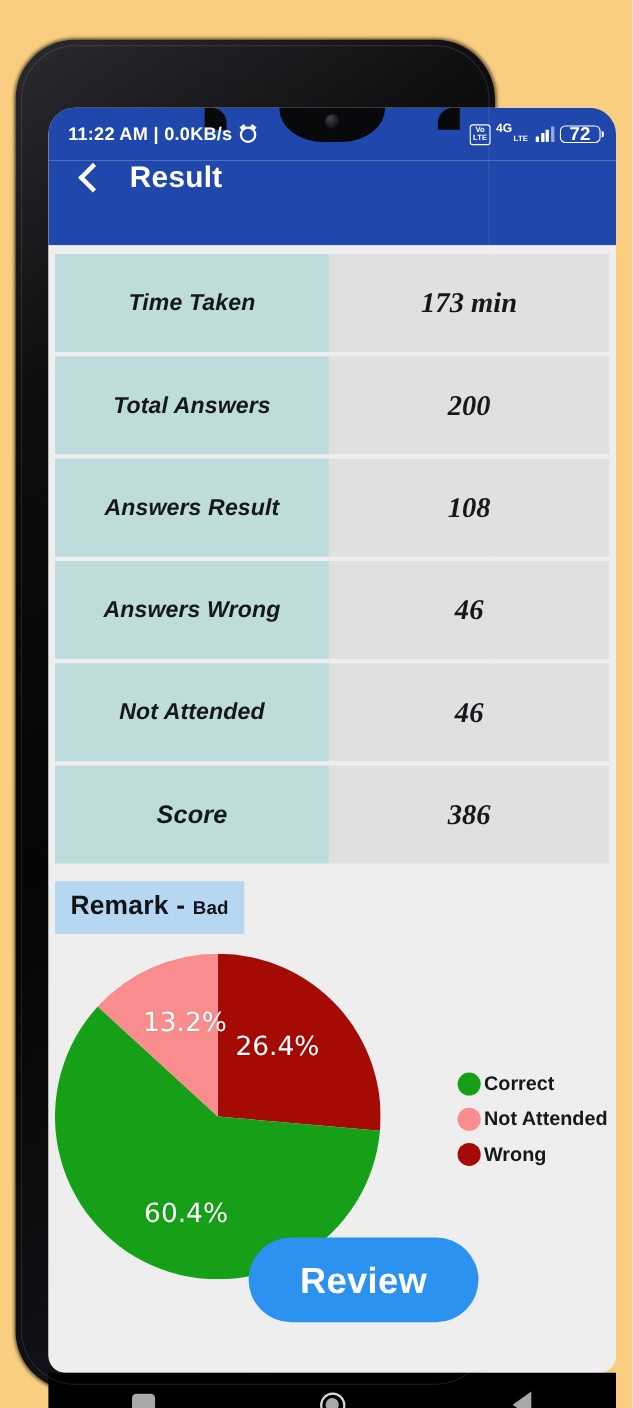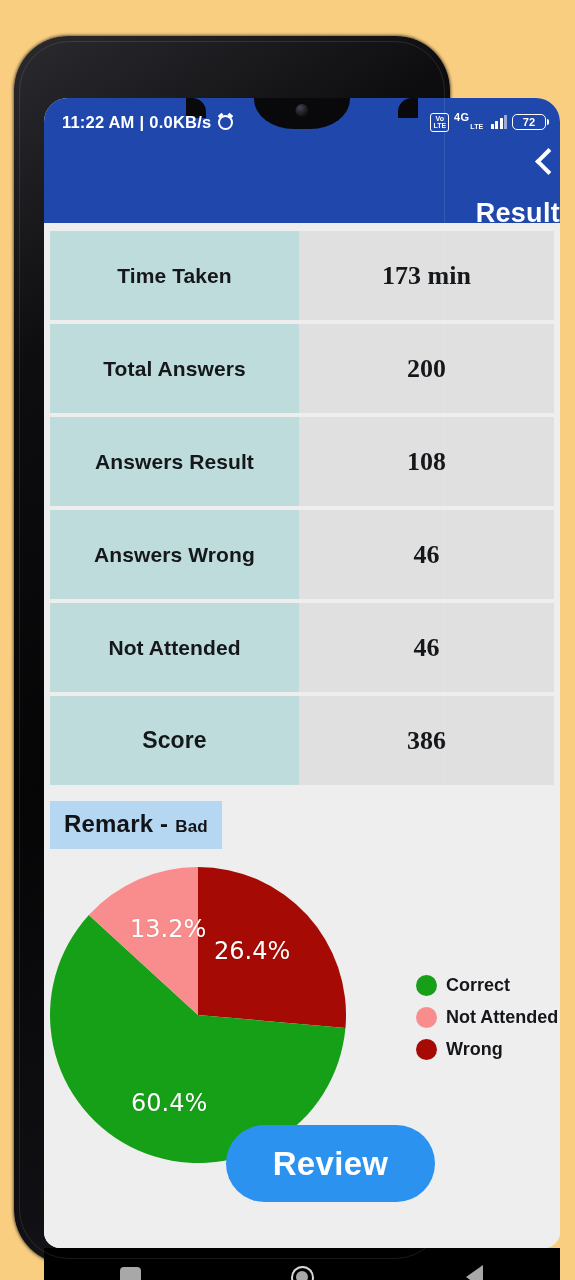--- a/index.html
+++ b/index.html
@@ -103,21 +103,21 @@
   .signal-bars i:nth-child(2) { height: 8px; }
   .signal-bars i:nth-child(3) { height: 11px; }
   .signal-bars i:nth-child(4) { height: 14px; background: rgba(255,255,255,.55); }
 
   .battery {
     border: 1.8px solid #ffffff;
     border-radius: 5px;
     height: 16px;
     min-width: 34px;
     padding: 0 8px;
-    font-size: 11px;
+    font-size: 17px;
     font-weight: bold;
     display: flex;
     align-items: center;
     justify-content: center;
     position: relative;
   }
   .battery::after {
     content: "";
     position: absolute;
     right: -4px; top: 4px;
@@ -149,24 +149,23 @@
   }
   .notch-wing { position:absolute; top:0; width:20px; height:20px; background:#09090b; z-index:2;}
   .notch-wing.l { left: calc(50% - 116px); border-radius: 0 14px 0 0; }
   .notch-wing.r { left: calc(50% + 96px);  border-radius: 14px 0 0 0; }
 
   
   #app-bar {
     height: 77px;
     background: #1f47ac;
     display: flex;
-    align-items: flex-end;
+    align-items: flex-start;
     padding-left: 22px;
     gap: 22px;
-    flex-direction: column;
   }
   #back-button {
     width: 30px; height: 30px;
     position: relative;
     cursor: pointer;
     flex: none;
   }
   #back-button::before {
     content: "";
     position: absolute;
@@ -189,20 +188,21 @@
     height: calc(100% - 125px);
     position: relative;
   }
 
   
   #result-table { padding: 8px 6px 0 6px; }
   .result-row {
     display: flex;
     height: 89px;
     margin-bottom: 4px;
+    font-style: italic;
   }
   .cell-label {
     width: 249px;
     background: #bddcdb;
     display: flex;
     align-items: center;
     justify-content: center;
     font-size: 21px;
     font-weight: bold;
     color: #15171a;
@@ -259,21 +259,21 @@
   #pie-label-2 { left:  81px; top: 222px; }  
 
   #legend {
     position: absolute;
     left: 372px;
     top: 114px;
   }
   .legend-row {
     display: flex;
     align-items: center;
-    gap: 9px;
+    gap: 3px;
     height: 32px;
   }
   .legend-dot {
     width: 21px; height: 21px;
     border-radius: 50%;
     flex: none;
   }
   .legend-text {
     font-size: 18px;
     font-weight: bold;

